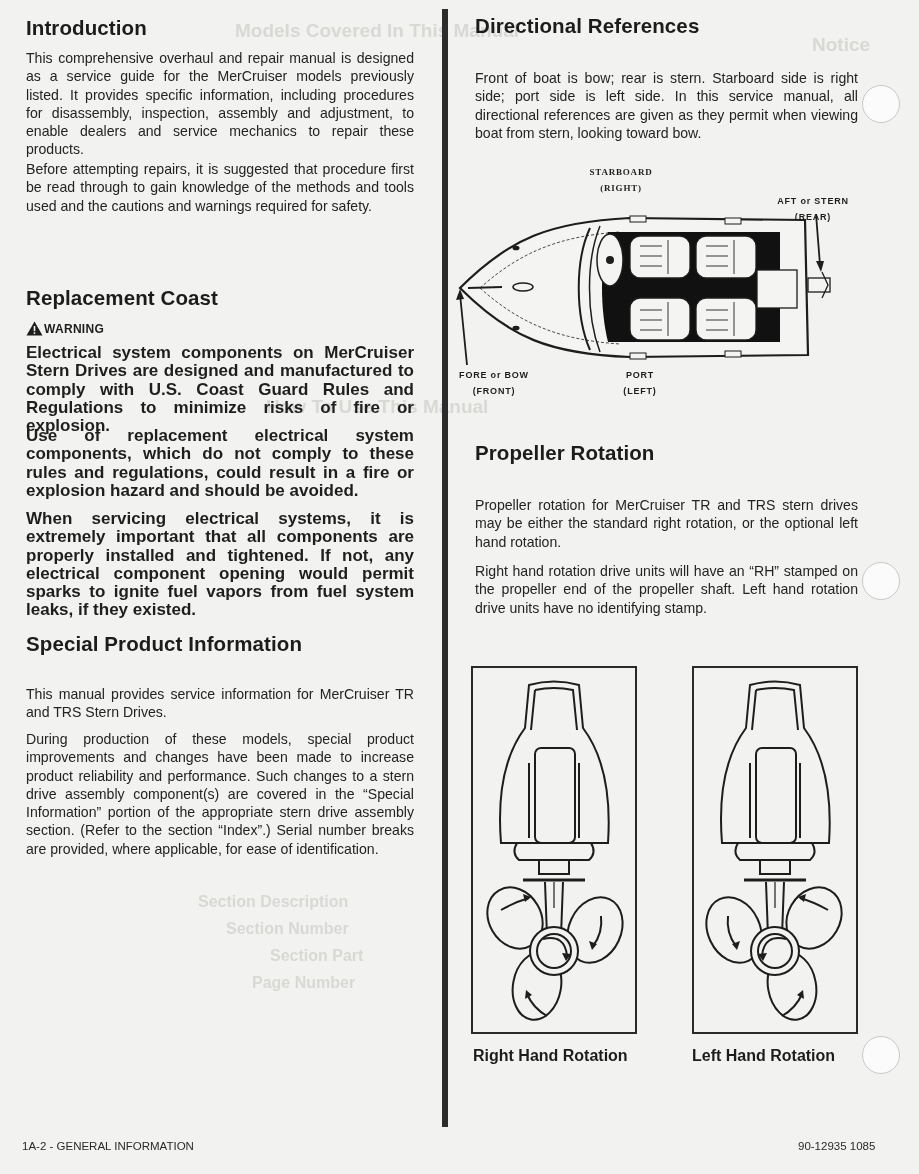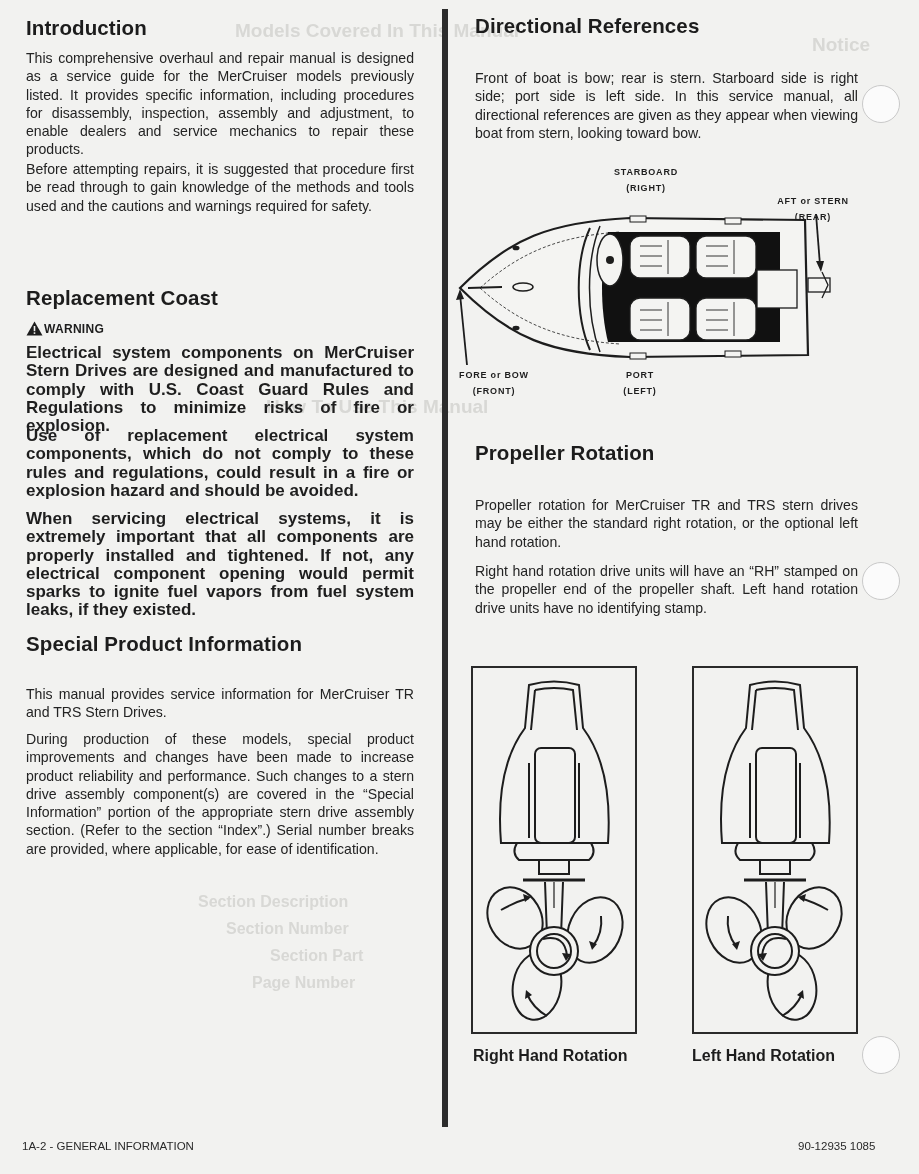--- a/index.html
+++ b/index.html
@@ -84,25 +84,25 @@
 
   <h2 style="top:632px;">Special Product Information</h2>
   <p class="body" style="top:685px;width:388px;">This manual provides service information for MerCruiser TR and TRS Stern Drives.</p>
   <p class="body" style="top:730px;width:388px;">During production of these models, special product improvements and changes have been made to increase product reliability and performance. Such changes to a stern drive assembly component(s) are covered in the “Special Information” portion of the appropriate stern drive assembly section. (Refer to the section “Index”.) Serial number breaks are provided, where applicable, for ease of identification.</p>
 </div>
 
 <div class="divider"></div>
 
 <div class="col right-col">
   <h2 style="top:14px;">Directional References</h2>
-  <p class="body" style="top:69px;width:383px;">Front of boat is bow; rear is stern. Starboard side is right side; port side is left side. In this service manual, all directional references are given as they appear when viewing boat from stern, looking toward bow.</p>
+  <p class="body" style="top:69px;width:383px;">Front of boat is bow; rear is stern. Starboard side is right side; port side is left side. In this service manual, all directional references are given as they permit when viewing boat from stern, looking toward bow.</p>
 </div>
 
 <div style="position:absolute;left:450px;top:160px;width:410px;height:245px;">
-  <div class="diag-label" style="left:156px;top:4px;width:80px;">
+  <div class="diag-label" style="left:131px;top:4px;width:80px;font-family:Liberation Serif, serif;">
     <div>STARBOARD</div>
     <div>(RIGHT)</div>
   </div>
   <div class="diag-label" style="left:318px;top:17px;width:90px;margin-top:16px;">
     <div>AFT or STERN</div>
     <div>(REAR)</div>
   </div>
   <div class="diag-label" style="left:2px;top:207px;width:84px;">
     <div>FORE or BOW</div>
     <div>(FRONT)</div>

